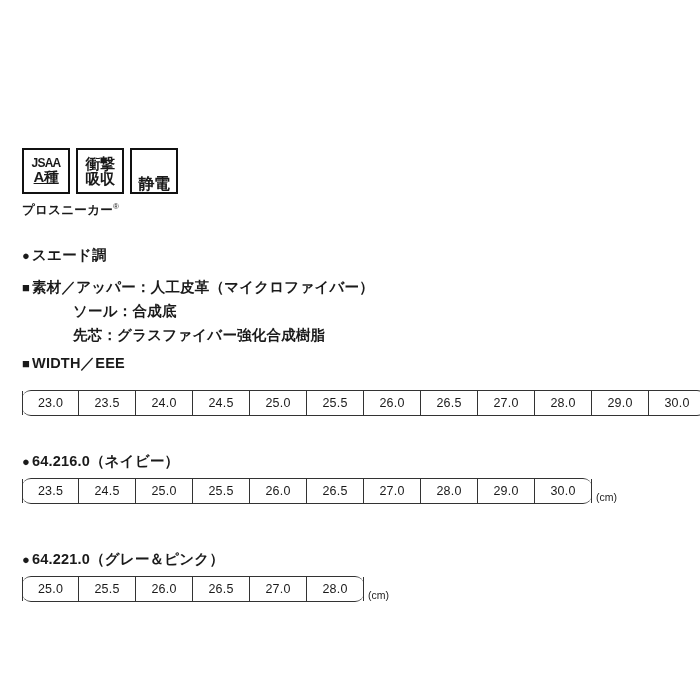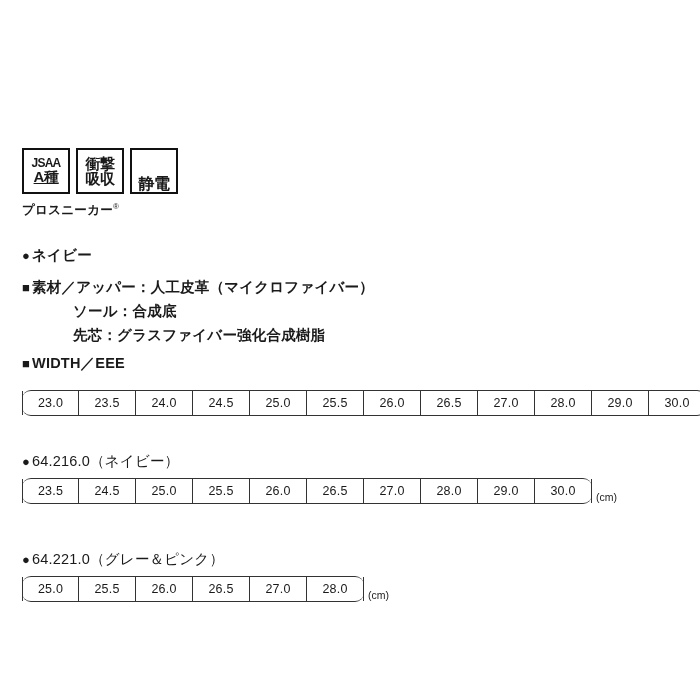--- a/index.html
+++ b/index.html
@@ -98,21 +98,21 @@
   .width  { left: 10px; top: 354px; }
 
   
   .size-block { position: absolute; left: 10px; }
   .sb-1 { top: 390px; }
   .sb-2 { top: 452px; }
   .sb-3 { top: 514px; margin-top: 36px; }
 
   .size-heading {
     font-size: 14.5px;
-    font-weight: normal;
+    font-weight: bold;
     letter-spacing: 0.2px;
     margin-bottom: 7px;
     white-space: nowrap;
   }
   .size-row {
     display: flex;
     align-items: stretch;
     border-top: 1px solid #333333;
     border-bottom: 1px solid #333333;
     height: 24px;
@@ -160,21 +160,21 @@
     </div>
     <div class="badge one-line">
       <span class="l1">静電</span>
     </div>
   </div>
 
   <div class="brand">
     <span>プロスニーカー</span><span class="reg">®</span>
   </div>
 
-  <div class="line marker-circle suede">ネイビー</div>
+  <div class="line marker-circle suede">スエード調</div>
   <div class="line marker-square mat-1">素材／アッパー：人工皮革（マイクロファイバー）</div>
   <div class="line mat-2">ソール：合成底</div>
   <div class="line mat-3">先芯：グラスファイバー強化合成樹脂</div>
   <div class="line marker-square width">WIDTH／EEE</div>
 
   <div class="size-block sb-1">
     <div class="size-wrap">
       <div class="size-row">
         <div class="size-cell">23.0</div>
         <div class="size-cell">23.5</div>

